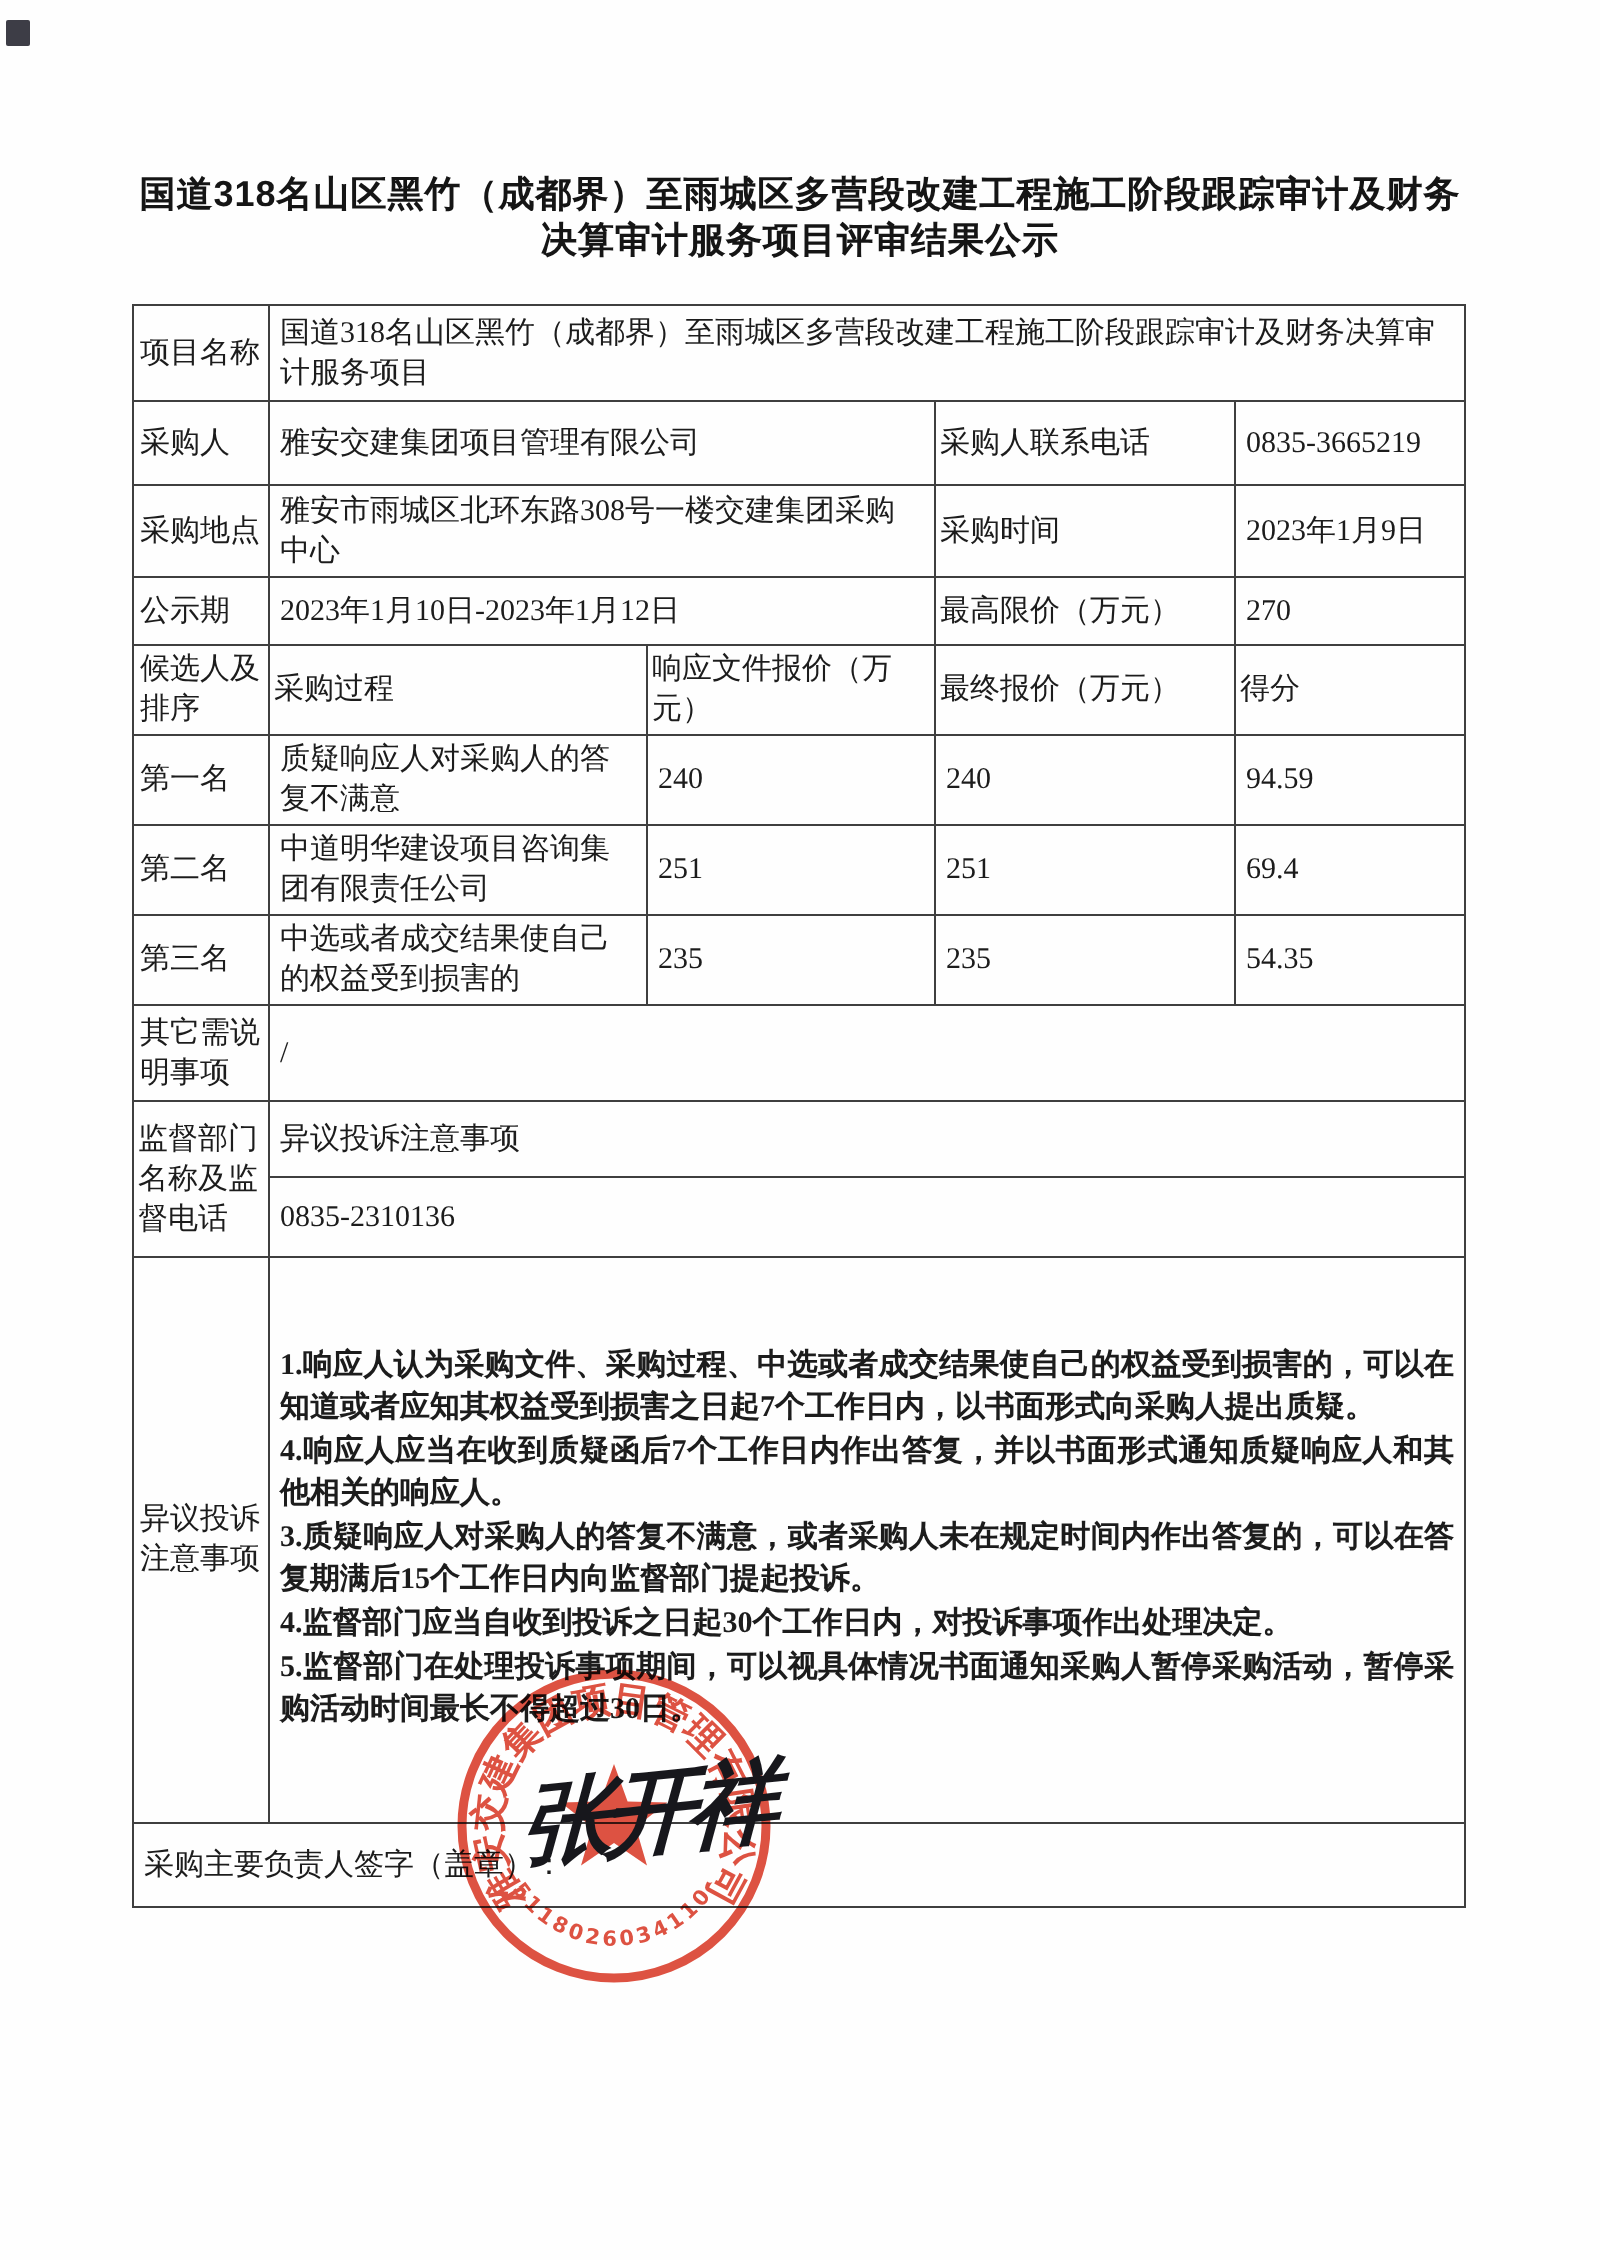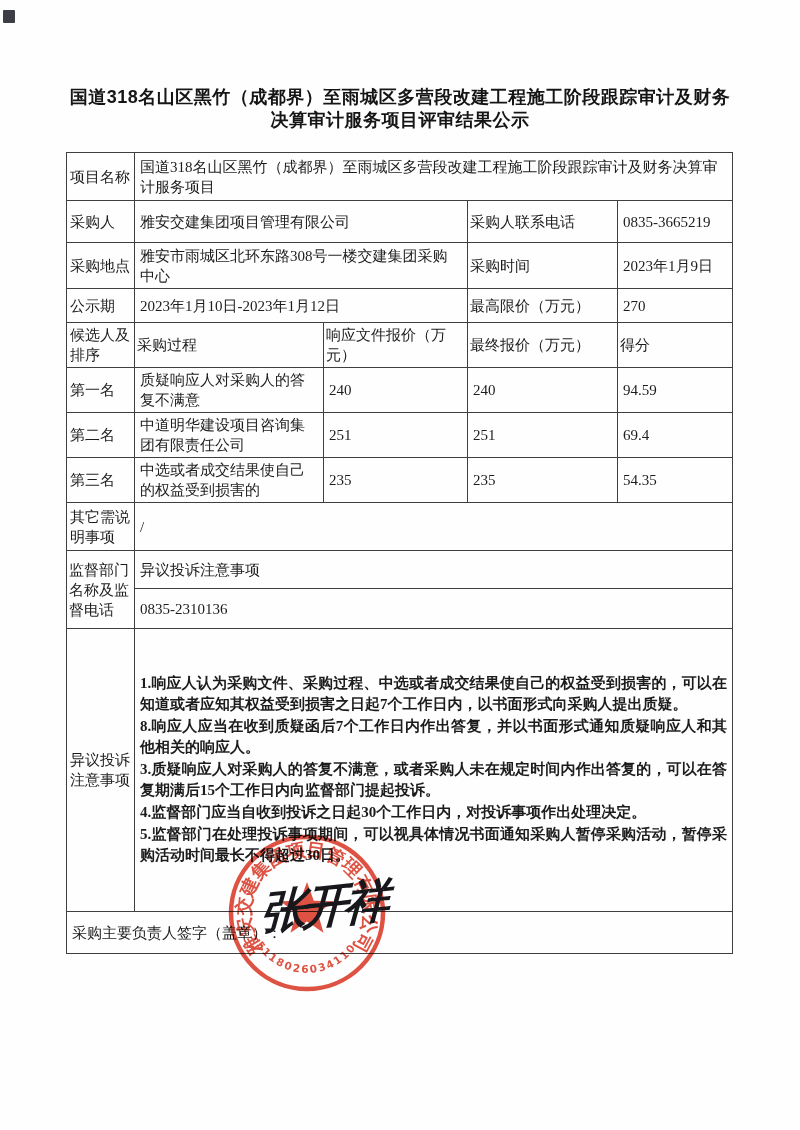--- a/index.html
+++ b/index.html
@@ -120,21 +120,21 @@
       <td class="clab" rowspan="2">监督部门名称及监督电话</td>
       <td colspan="4" class="ctr">异议投诉注意事项</td>
     </tr>
     <tr style="height:40px">
       <td colspan="4" class="ctr">0835-2310136</td>
     </tr>
     <tr style="height:283px">
       <td class="lab">异议投诉注意事项</td>
       <td colspan="4" class="obj-text">
         <div>1.响应人认为采购文件、采购过程、中选或者成交结果使自己的权益受到损害的，可以在知道或者应知其权益受到损害之日起7个工作日内，以书面形式向采购人提出质疑。</div>
-        <div>8.响应人应当在收到质疑函后7个工作日内作出答复，并以书面形式通知质疑响应人和其他相关的响应人。</div>
+        <div>4.响应人应当在收到质疑函后7个工作日内作出答复，并以书面形式通知质疑响应人和其他相关的响应人。</div>
         <div>3.质疑响应人对采购人的答复不满意，或者采购人未在规定时间内作出答复的，可以在答复期满后15个工作日内向监督部门提起投诉。</div>
         <div>4.监督部门应当自收到投诉之日起30个工作日内，对投诉事项作出处理决定。</div>
         <div>5.监督部门在处理投诉事项期间，可以视具体情况书面通知采购人暂停采购活动，暂停采购活动时间最长不得超过30日。</div>
       </td>
     </tr>
     <tr style="height:42px">
       <td colspan="5" class="sig-cell">
         <span class="sig-label">采购主要负责人签字（盖章）：</span>
       </td>
     </tr>

